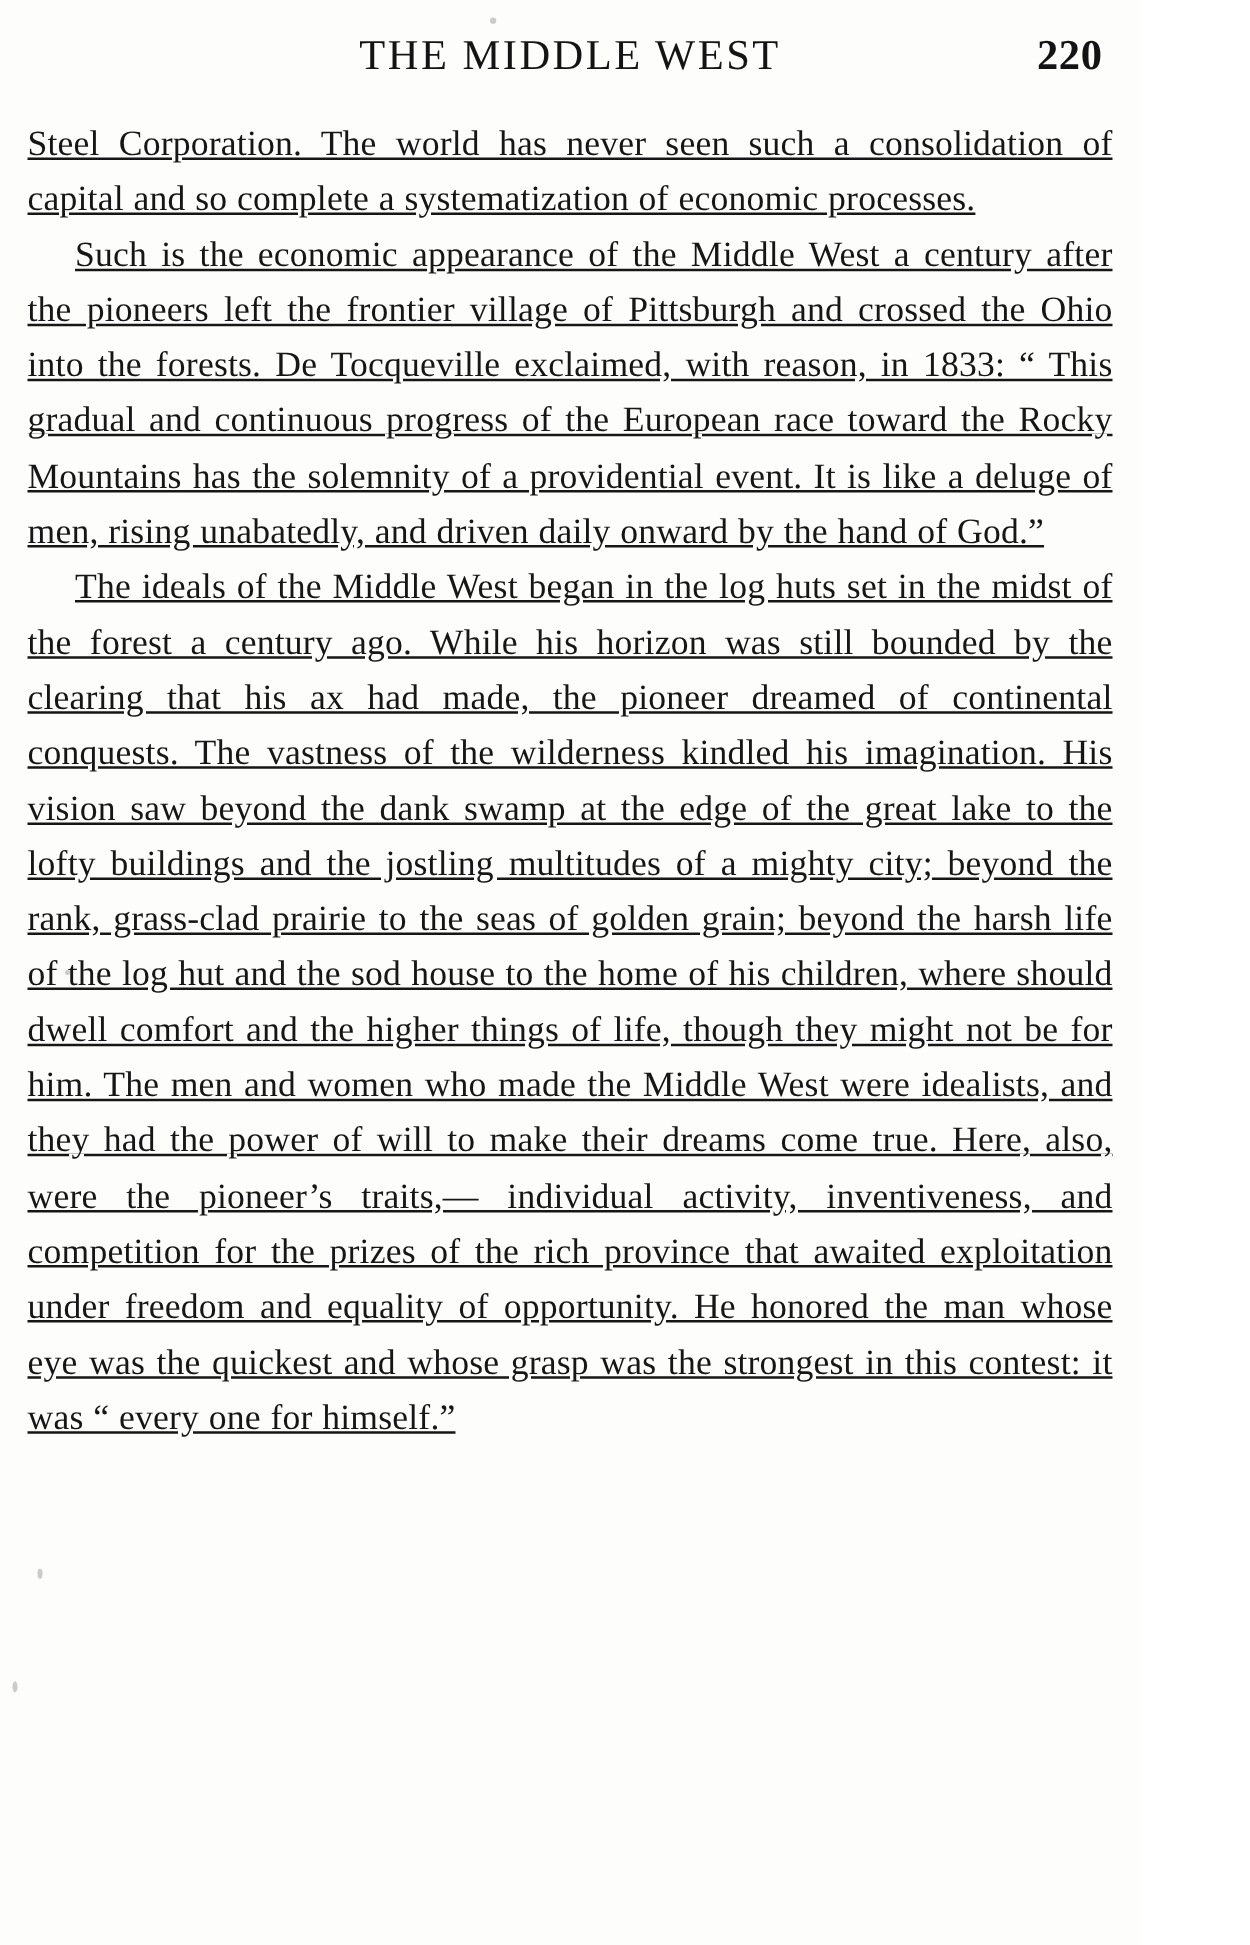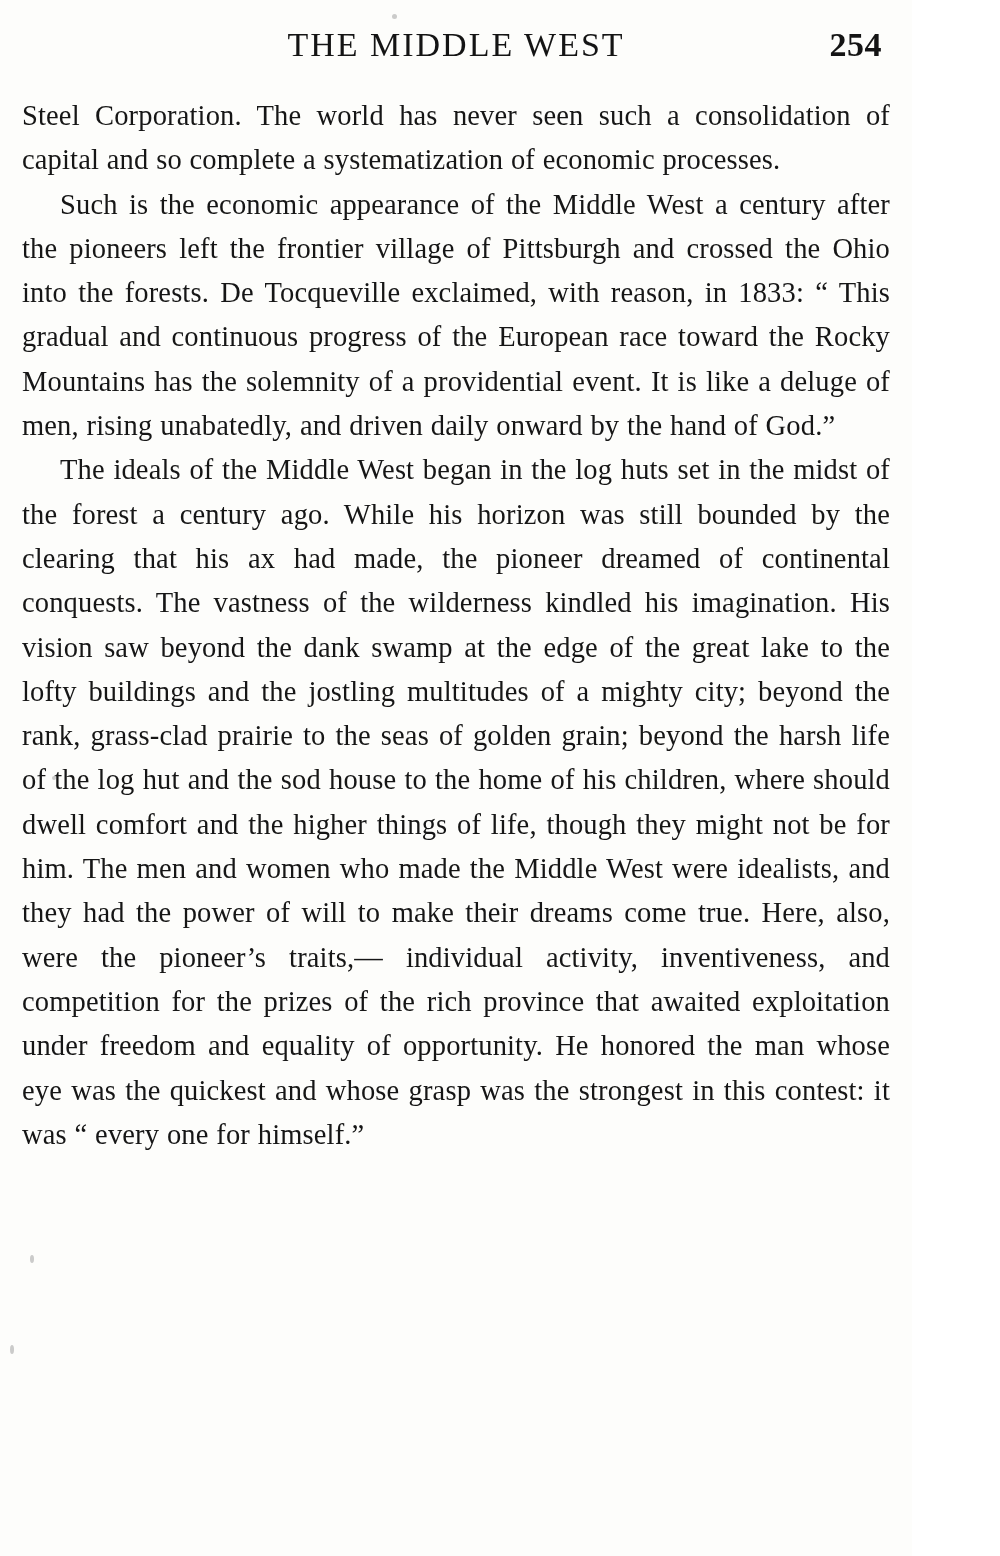--- a/index.html
+++ b/index.html
@@ -54,39 +54,40 @@
   }
   p {
     margin: 0;
     font-size: 28.5px;
     line-height: 44.3px;
     text-align: justify;
     text-justify: inter-word;
     color: #161616;
     letter-spacing: 0.15px;
     word-spacing: 0.5px;
+    text-decoration: underline;
   }
   p.indent {
     text-indent: 38px;
   }
   .speck {
     position: absolute;
     background: #9a9a9a;
     border-radius: 50%;
     opacity: 0.5;
   }
 </style>
 </head>
 <body>
 
 <div class="page">
 
   <div class="page-header">
     <div class="running-head">THE MIDDLE WEST</div>
-    <div class="folio">254</div>
+    <div class="folio">220</div>
   </div>
 
   <div class="body-text">
     <p>Steel Corporation.   The world has never seen such a consolidation of capital and so complete a systematization of economic processes.</p>
     <p class="indent">Such is the economic appearance of the Middle West a century after the pioneers left the frontier village of Pittsburgh and crossed the Ohio into the forests.   De Tocqueville exclaimed, with reason, in 1833: “ This gradual and continuous progress of the European race toward the Rocky Mountains has the solemnity of a providential event.   It is like a deluge of men, rising unabatedly, and driven daily onward by the hand of God.”</p>
     <p class="indent">The ideals of the Middle West began in the log huts set in the midst of the forest a century ago.   While his horizon was still bounded by the clearing that his ax had made, the pioneer dreamed of continental conquests.   The vastness of the wilderness kindled his imagination.   His vision saw beyond the dank swamp at the edge of the great lake to the lofty buildings and the jostling multitudes of a mighty city; beyond the rank, grass-clad prairie to the seas of golden grain; beyond the harsh life of the log hut and the sod house to the home of his children, where should dwell comfort and the higher things of life, though they might not be for him.   The men and women who made the Middle West were idealists, and they had the power of will to make their dreams come true.   Here, also, were the pioneer’s traits,— individual activity, inventiveness, and competition for the prizes of the rich province that awaited exploitation under freedom and equality of opportunity.   He honored the man whose eye was the quickest and whose grasp was the strongest in this contest: it was “ every one for himself.”</p>
   </div>
 
   <span class="speck" style="left:392px; top:14px; width:5px; height:5px;"></span>
   <span class="speck" style="left:52px; top:776px; width:4px; height:4px;"></span>

